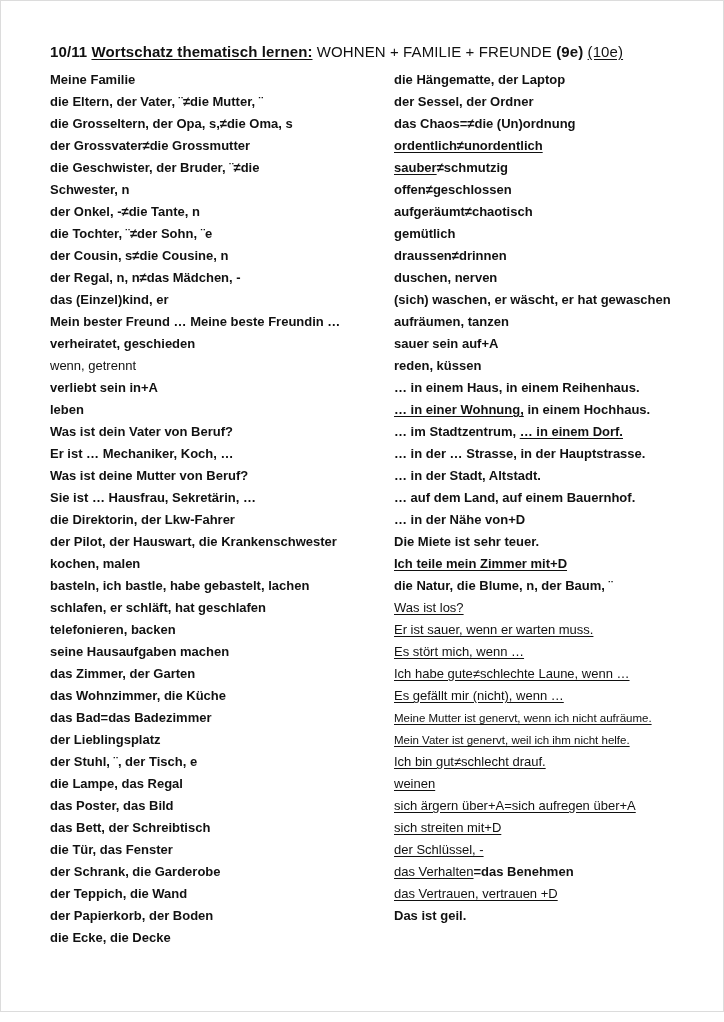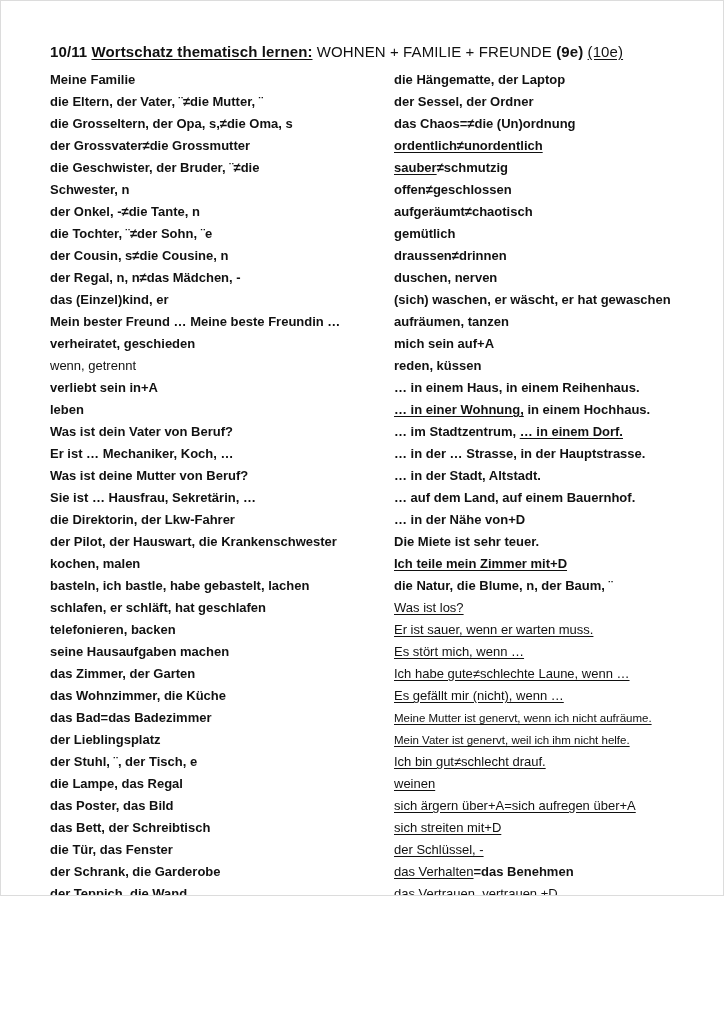--- a/index.html
+++ b/index.html
@@ -3,21 +3,21 @@
 <meta charset="utf-8">
 <style>
   html, body {
     margin: 0;
     padding: 0;
     background: #ffffff;
   }
   .page {
     position: relative;
     width: 724px;
-    height: 896px;
+    height: 1012px;
     background: #ffffff;
     border: 1px solid #dcdcdc;
     box-sizing: border-box;
     font-family: "Liberation Sans", sans-serif;
     color: #111111;
     overflow: hidden;
     padding-left: 8px;
   }
   .title {
     position: absolute;
@@ -98,21 +98,21 @@
       <div class="line"><span class="seg">das Chaos=≠die (Un)ordnung</span></div>
       <div class="line"><span class="seg u">ordentlich≠unordentlich</span></div>
       <div class="line"><span class="seg u">sauber</span><span class="seg">≠schmutzig</span></div>
       <div class="line"><span class="seg">offen≠geschlossen</span></div>
       <div class="line"><span class="seg">aufgeräumt≠chaotisch</span></div>
       <div class="line"><span class="seg">gemütlich</span></div>
       <div class="line"><span class="seg">draussen≠drinnen</span></div>
       <div class="line"><span class="seg">duschen, nerven</span></div>
       <div class="line"><span class="seg">(sich) waschen, er wäscht, er hat gewaschen</span></div>
       <div class="line"><span class="seg">aufräumen, tanzen</span></div>
-      <div class="line"><span class="seg">mich sein auf+A</span></div>
+      <div class="line"><span class="seg">sauer sein auf+A</span></div>
       <div class="line"><span class="seg">reden, küssen</span></div>
       <div class="line"><span class="seg">… in einem Haus, in einem Reihenhaus.</span></div>
       <div class="line"><span class="seg u">… in einer Wohnung,</span><span class="seg"> in einem Hochhaus.</span></div>
       <div class="line"><span class="seg">… im Stadtzentrum, </span><span class="seg u">… in einem Dorf.</span></div>
       <div class="line"><span class="seg">… in der … Strasse, in der Hauptstrasse.</span></div>
       <div class="line"><span class="seg">… in der Stadt, Altstadt.</span></div>
       <div class="line"><span class="seg">… auf dem Land, auf einem Bauernhof.</span></div>
       <div class="line"><span class="seg">… in der Nähe von+D</span></div>
       <div class="line"><span class="seg">Die Miete ist sehr teuer.</span></div>
       <div class="line"><span class="seg u">Ich teile mein Zimmer mit+D</span></div>

